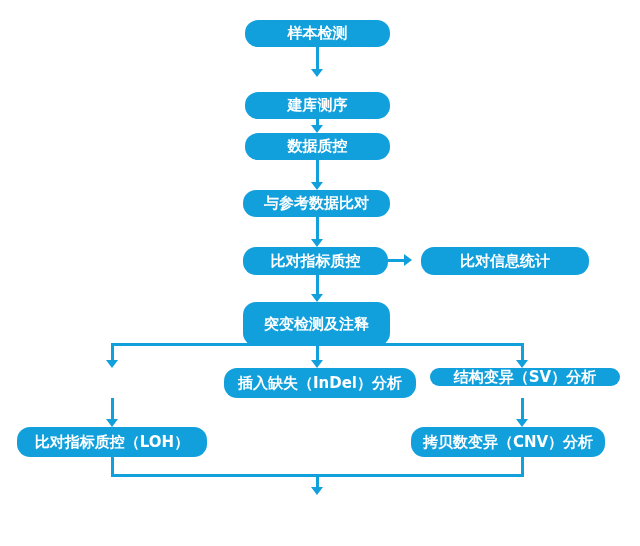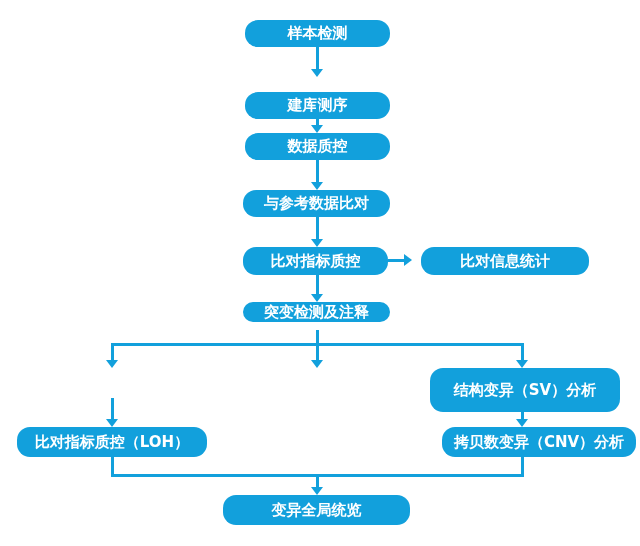--- a/index.html
+++ b/index.html
@@ -43,28 +43,28 @@
 <body>
 
 <div class="stage">
 
   <div class="node" style="left:245px; top:20px;  width:145px; height:27px;">样本检测</div>
   <div class="node" style="left:245px; top:77px;  width:145px; height:27px;margin-top:15px;">建库测序</div>
   <div class="node" style="left:245px; top:133px; width:145px; height:27px;">数据质控</div>
   <div class="node" style="left:243px; top:190px; width:147px; height:27px;">与参考数据比对</div>
   <div class="node" style="left:243px; top:247px; width:145px; height:28px;">比对指标质控</div>
   <div class="node" style="left:413px; top:247px; width:168px; height:28px;margin-left:8px;">比对信息统计</div>
-  <div class="node" style="left:243px; top:302px; width:147px; height:20px;border-radius:12px;">突变检测及注释</div>
+  <div class="node" style="left:243px; top:302px; width:147px; height:44px;">突变检测及注释</div>
 
-  <div class="node" style="left:430px; top:368px; width:190px; height:44px;">结构变异（SV）分析</div>
+  <div class="node" style="left:224px; top:368px; width:192px; height:30px;">插入缺失（InDel）分析</div>
+  <div class="node" style="left:430px; top:368px; width:190px; height:18px;">结构变异（SV）分析</div>
 
   <div class="node" style="left:17px;  top:427px; width:190px; height:30px;">比对指标质控（LOH）</div>
-  <div class="node" style="left:442px; top:427px; width:194px; height:30px;">拷贝数变异（CNV）分析</div>
+  <div class="node" style="left:411px; top:427px; width:194px; height:30px;">拷贝数变异（CNV）分析</div>
 
-  <div class="node" style="left:223px; top:495px; width:187px; height:30px;">变异全局统览</div>
 
   <div class="vline" style="left:316px; top:47px;  width:3px; height:22px;"></div>
   <div class="arr-down" style="left:311px; top:69px;"></div>
 
   <div class="vline" style="left:316px; top:104px; width:3px; height:21px;"></div>
   <div class="arr-down" style="left:311px; top:125px;"></div>
 
   <div class="vline" style="left:316px; top:160px; width:3px; height:22px;"></div>
   <div class="arr-down" style="left:311px; top:182px;"></div>
 

